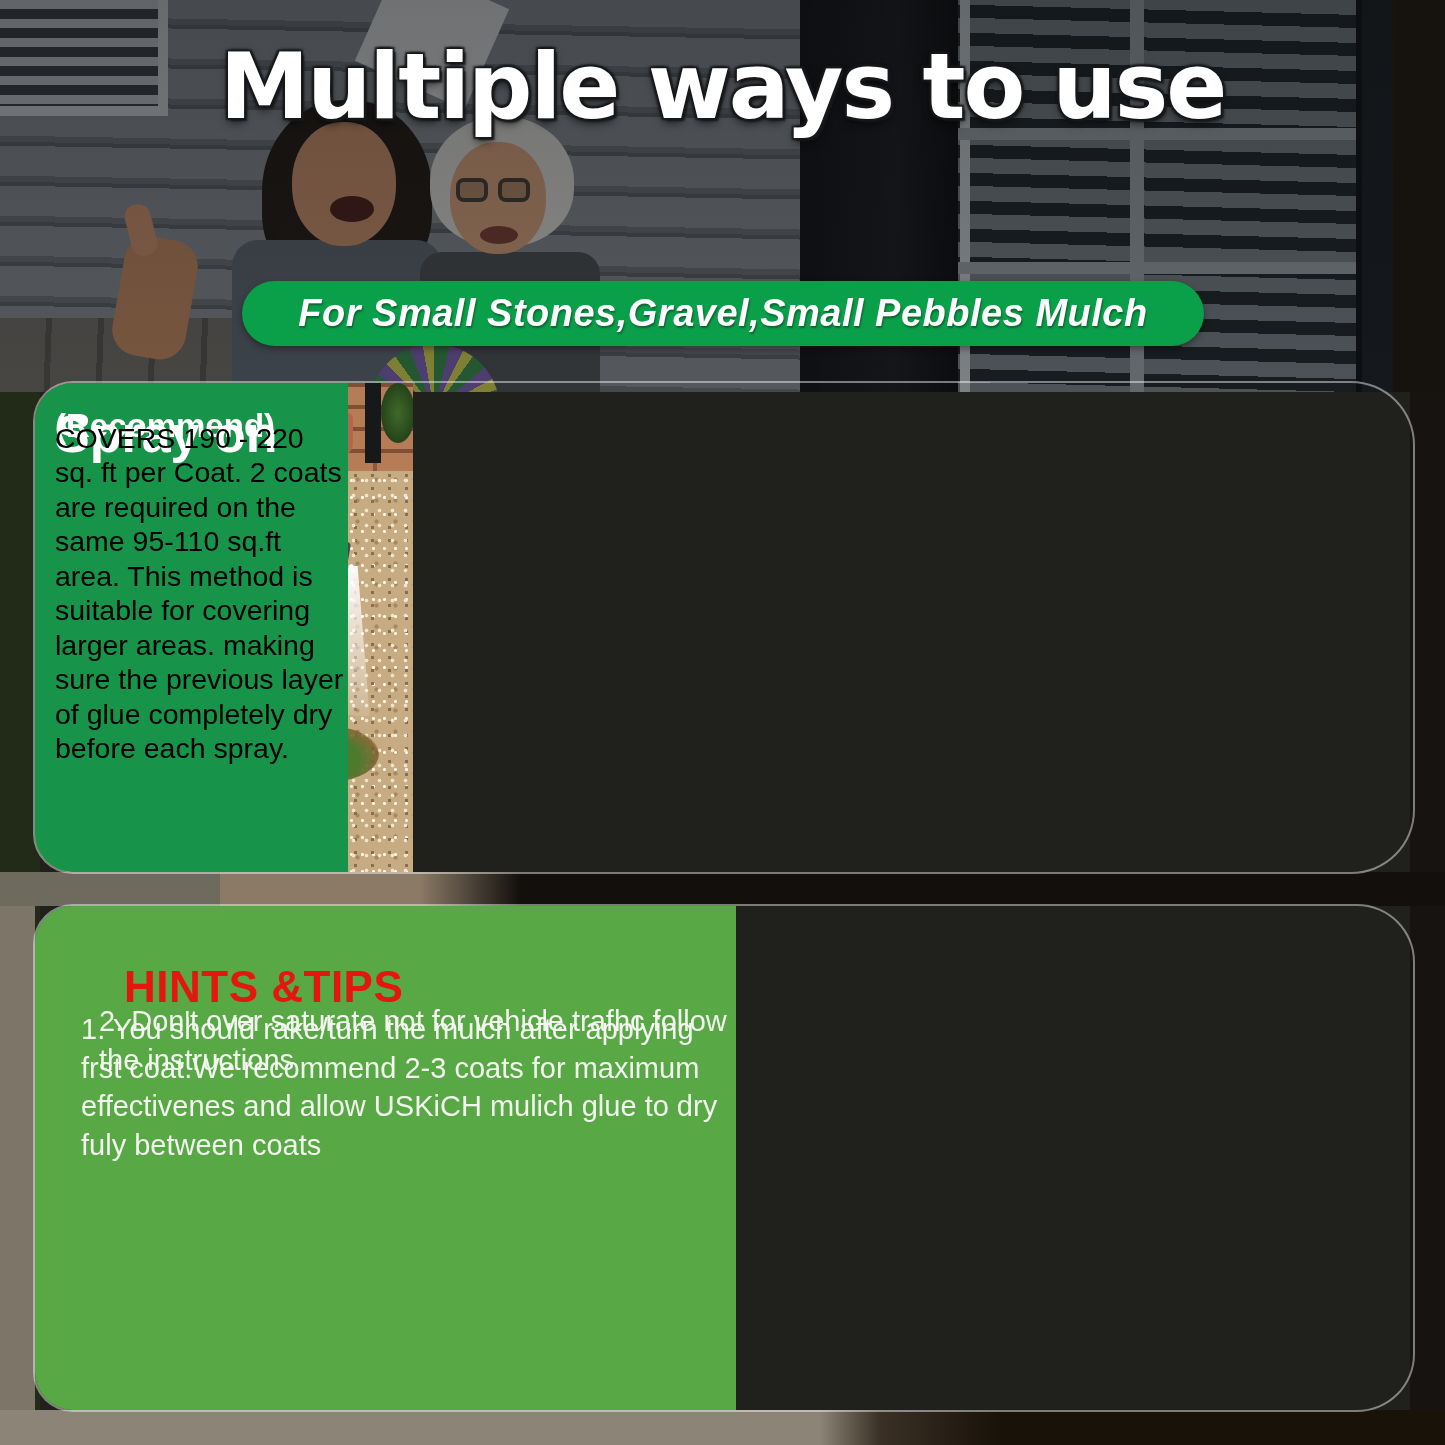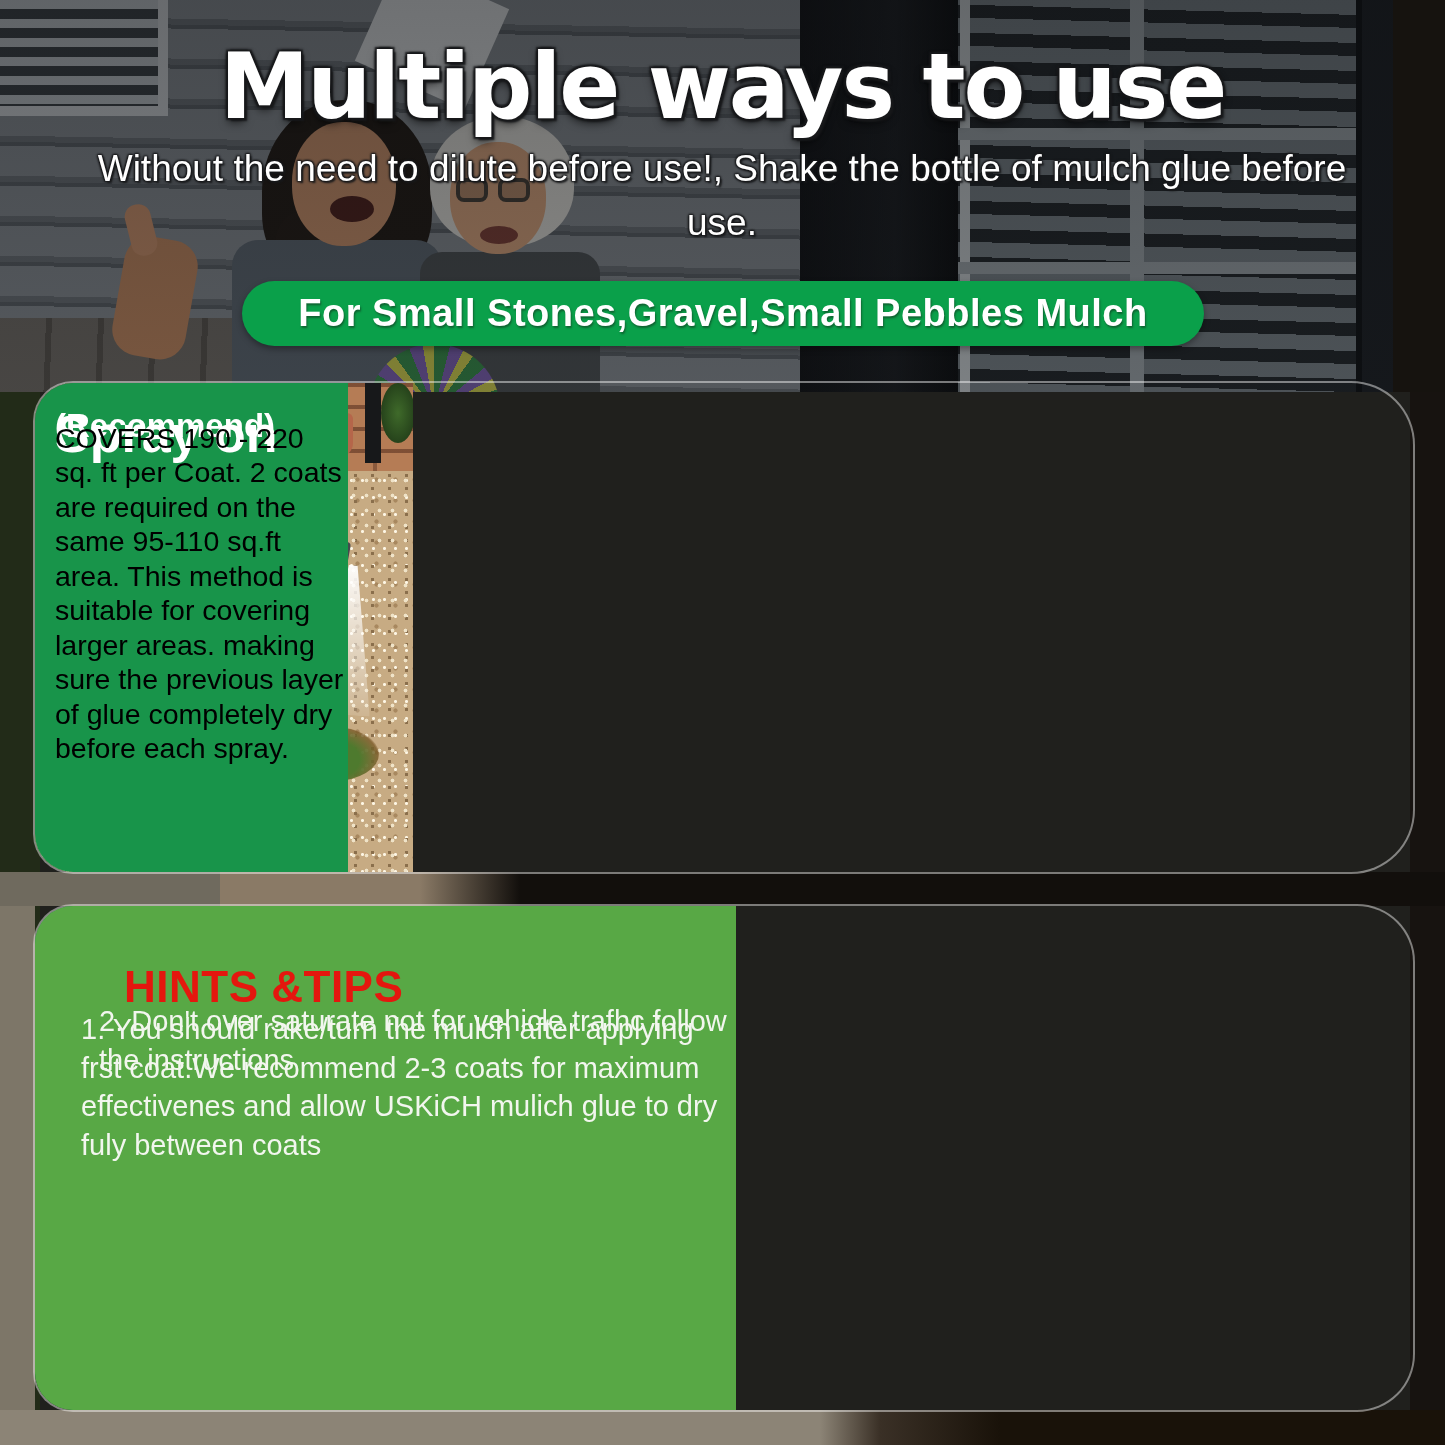--- a/index.html
+++ b/index.html
@@ -53,21 +53,21 @@
     font-family:"DejaVu Sans","Liberation Sans",sans-serif;
     font-size:90px;font-weight:700;letter-spacing:-2px;
     text-shadow:3px 3px 2px #17181a,-2px -2px 2px #17181a,2px -2px 2px #17181a,-2px 2px 2px #17181a,0 5px 8px rgba(0,0,0,.55);}
   .hero-sub{left:82px;top:142px;width:1280px;text-align:center;color:#fff;
     font-size:37px;font-weight:400;line-height:1.45;
     text-shadow:2px 2px 2px #17181a,-1px -1px 2px #17181a,1px -1px 2px #17181a,-1px 1px 2px #17181a;}
   .banner{left:242px;top:281px;width:962px;height:65px;background:#0aa04a;border-radius:33px;
     display:flex;align-items:center;justify-content:center;
     color:#fff;font-size:38px;font-weight:700;letter-spacing:.5px;
     box-shadow:0 3px 6px rgba(0,0,0,.35);}
-  .banner span{position:static;text-shadow:1px 2px 2px rgba(20,40,25,.5);}
+  .banner span{position:static;text-shadow:1px 2px 2px rgba(20,40,25,.5);font-style:italic;}
 
   
   .bg-mid{left:0;top:392px;width:1445px;height:1053px;
     background:linear-gradient(90deg,#222b18 0 40px,#20201d 40px 1410px,#171310 1410px);}
   .gap-strip{left:0;top:872px;width:1445px;height:34px;
     background:linear-gradient(90deg,#6f6a5e 0 220px,#8a7a66 220px 420px,#120f0c 520px 1445px);}
   .bottom-strip{left:0;top:1410px;width:1445px;height:35px;
     background:linear-gradient(90deg,#8c8476 0 820px,#3a3026 880px,#191209 1000px);}
   .left-edge2{left:0;top:906px;width:35px;height:504px;background:#7d7668;}
 
@@ -232,21 +232,20 @@
     <div class="thumb"></div>
     <div class="hair-white"></div>
     <div class="body-2"></div>
     <div class="face-2"></div>
     <div class="glasses-l"></div>
     <div class="glasses-r"></div>
     <div class="mouth-2"></div>
     <div class="mandala"></div>
     <div class="hero-shade"></div>
     <div class="hero-title">Multiple ways to use</div>
-    <div class="hero-sub">Without the need to dilute before use!, Shake the bottle of mulch glue before use.</div>
   </div>
 
   <div class="bg-mid"></div>
   <div class="left-edge2"></div>
   <div class="gap-strip"></div>
   <div class="bottom-strip"></div>
 
   <div class="banner">
     <span>For Small Stones,Gravel,Small Pebbles Mulch</span>
   </div>

